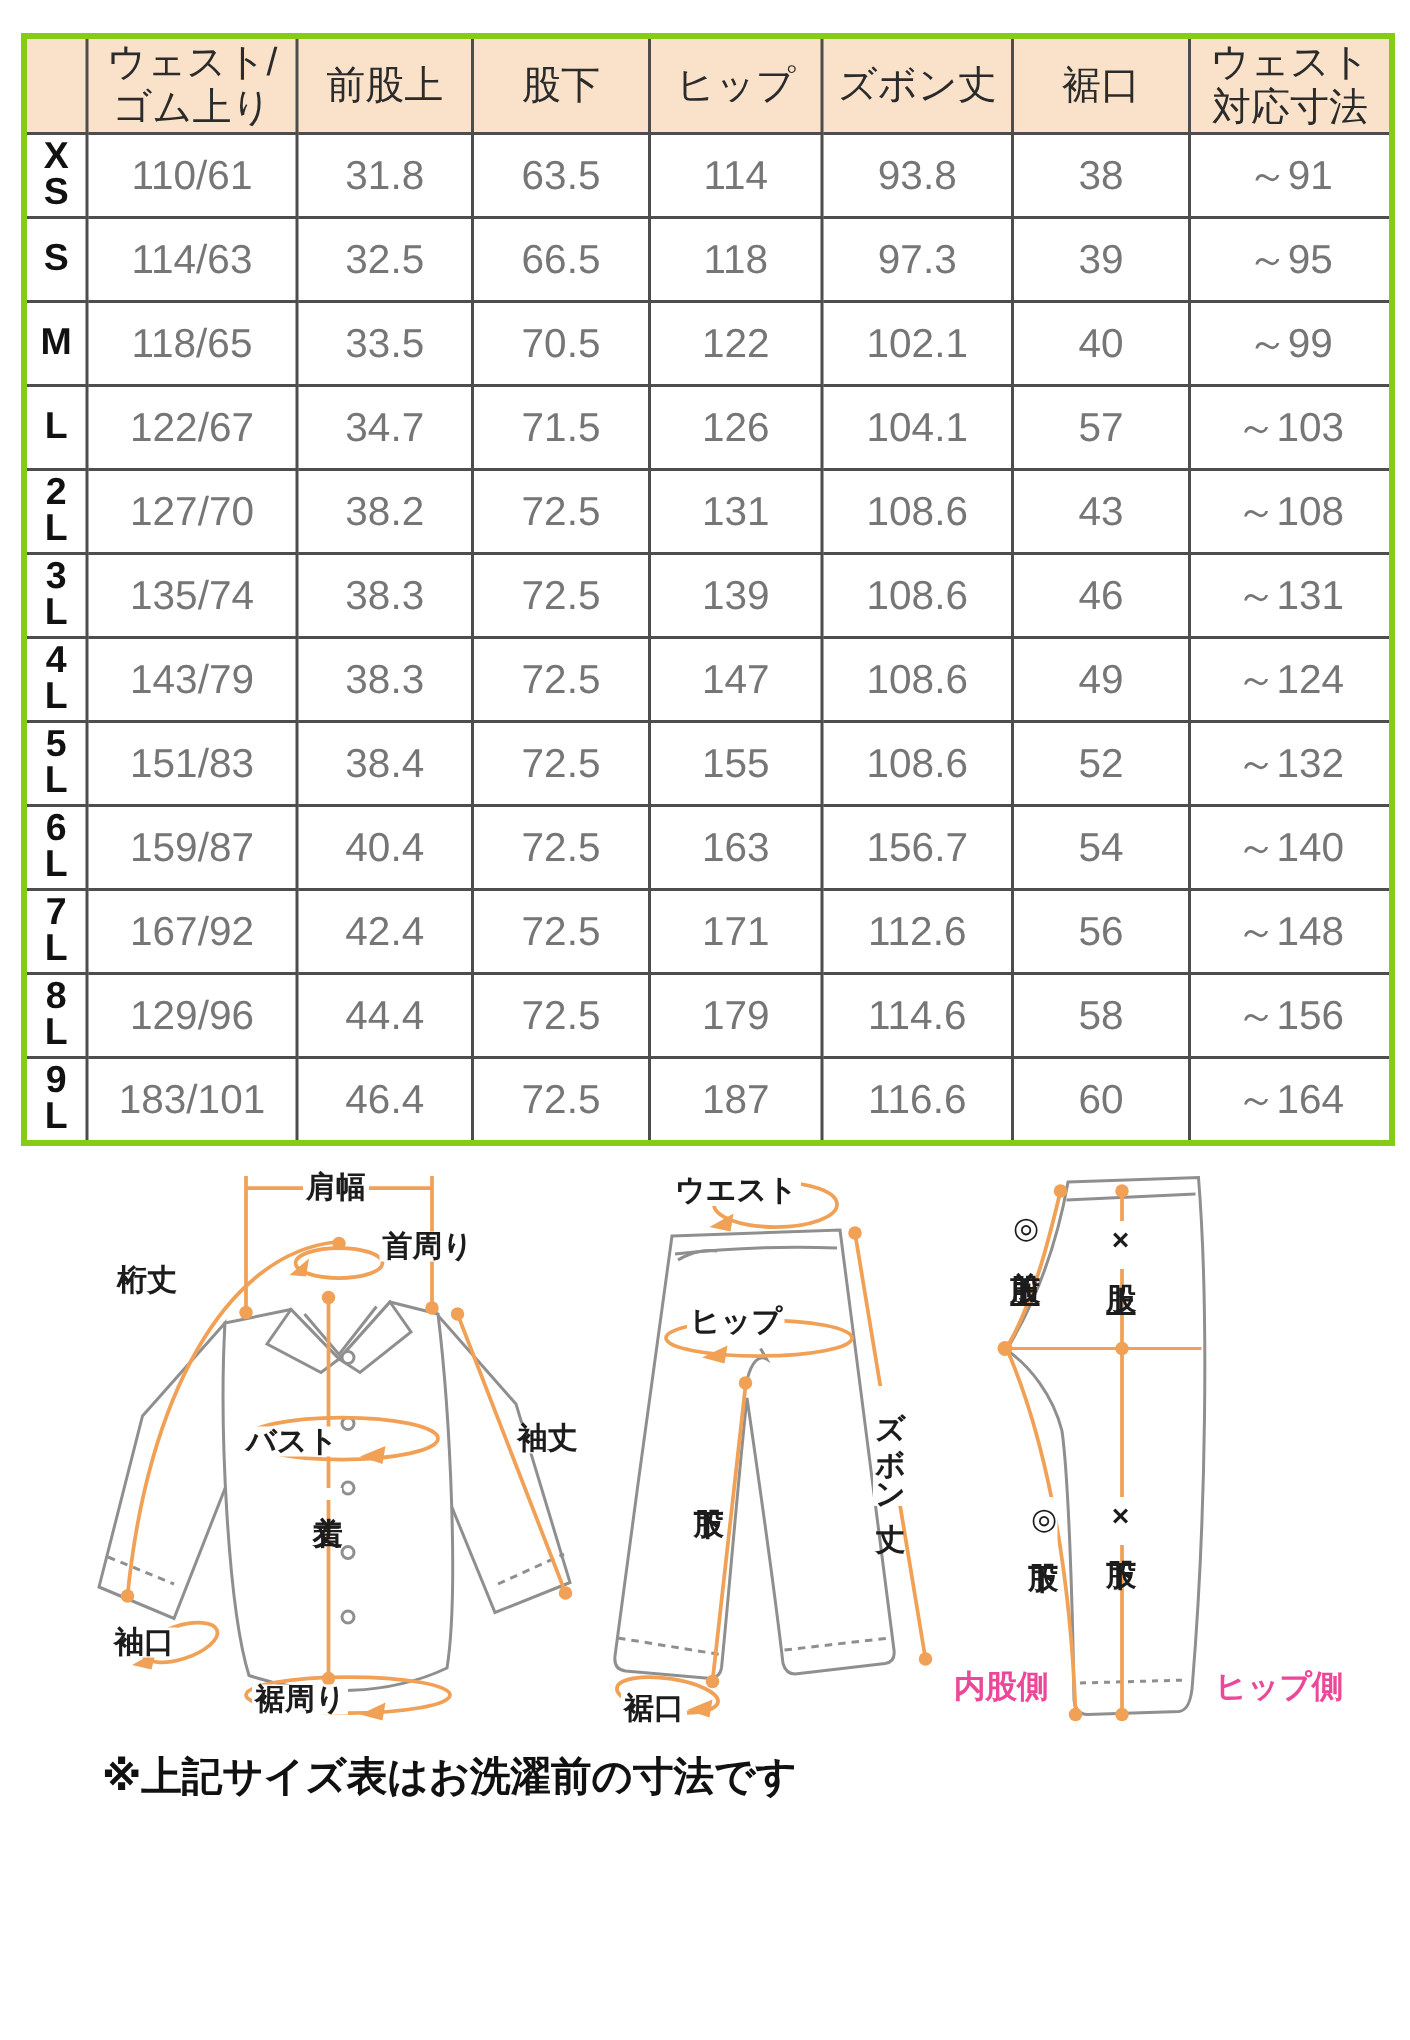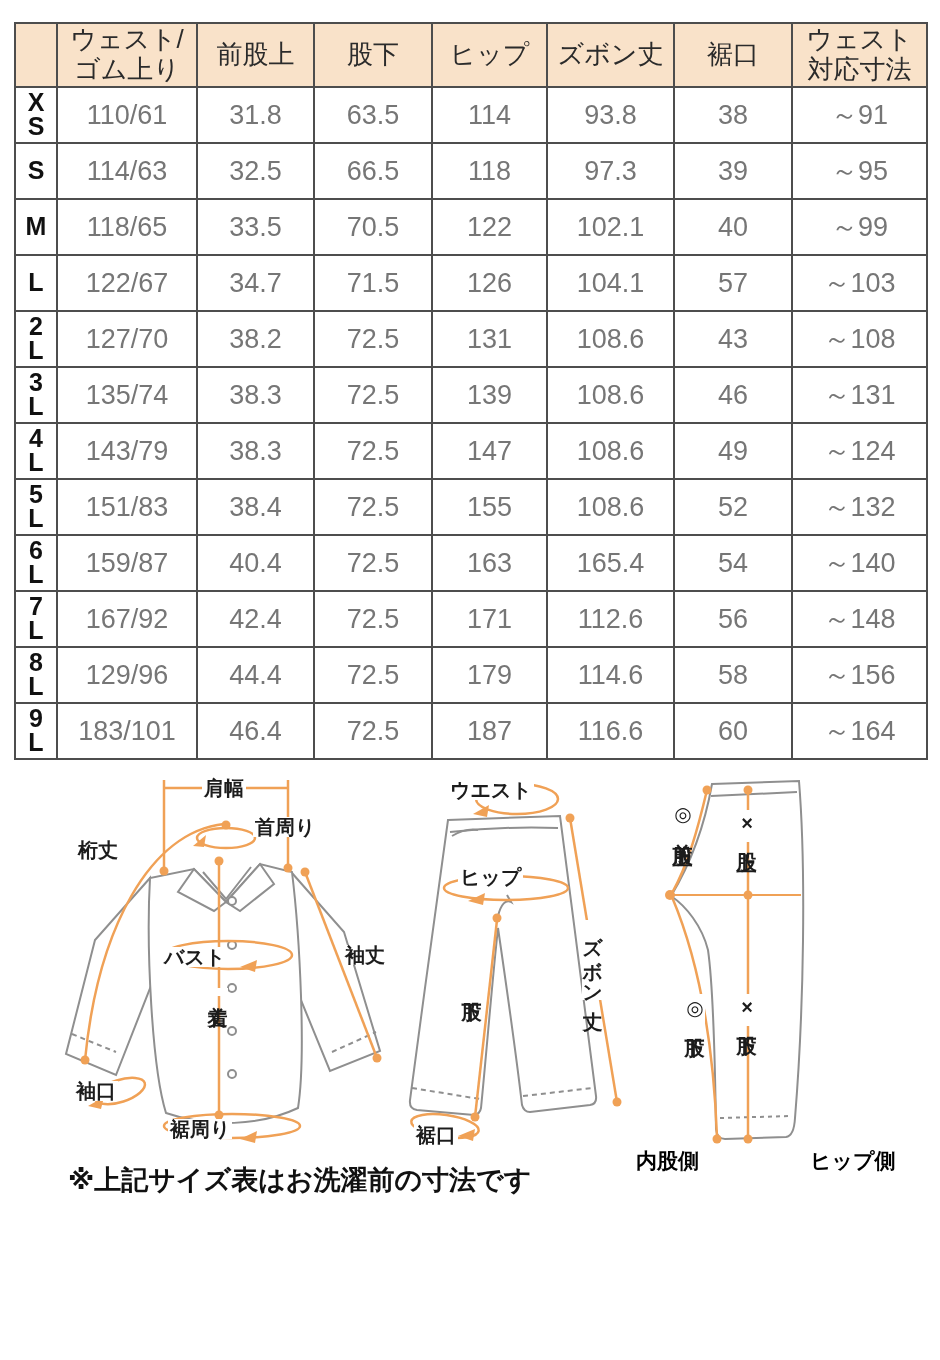--- a/index.html
+++ b/index.html
@@ -2,21 +2,21 @@
 <html><head>
 <meta charset="utf-8">
 <style>
   html,body{margin:0;padding:0;background:#ffffff;}
   body{width:940px;height:1360px;font-family:"Liberation Sans","DejaVu Sans",sans-serif;overflow:hidden;}
 
   
   table.size-table{
     border-collapse:collapse;table-layout:fixed;
     width:912px;margin:22px 0 0 14px;
-    border:1px solid #84cc16;
+    border:4px solid #84cc16;
     padding-left:12px;
   }
   table.size-table th,table.size-table td{
     border:2px solid #4d4d4d;text-align:center;vertical-align:middle;padding:0;
   }
   table.size-table thead th{
     background:#f9e2c9;height:62px;font-size:26px;font-weight:normal;
     color:#2b2b2b;white-space:pre-line;line-height:1.15;
   }
   table.size-table tbody th{
@@ -26,21 +26,21 @@
   table.size-table tbody td{font-size:27px;color:#767676;background:#fff;}
 
   
   .diagrams{position:relative;width:940px;height:392px;margin-top:8px;text-align:center;}
   .diagrams svg{position:absolute;left:0;top:0;}
   .dlbl{position:absolute;font-size:20px;font-weight:bold;color:#1c1c1c;
         background:#fff;padding:0 2px;line-height:1;white-space:nowrap;}
   .dvlbl{position:absolute;font-size:20px;font-weight:bold;color:#1c1c1c;
         background:#fff;writing-mode:vertical-rl;text-orientation:upright;
         line-height:1.05;padding:2px 0;letter-spacing:2px;}
-  .dside{position:absolute;font-size:21px;font-weight:bold;color:#000000;line-height:1;white-space:nowrap;margin-top:40px;}
+  .dside{position:absolute;font-size:21px;font-weight:bold;color:#ec4899;line-height:1;white-space:nowrap;}
 
   .footnote{margin:2px 0 0 68px;font-size:27px;font-weight:bold;color:#111;}
 </style>
 </head>
 <body>
 
 <table class="size-table">
   <colgroup>
     <col style="width:42px">
       <col style="width:140px">
@@ -151,21 +151,21 @@
         <td>52</td>
         <td>～132</td>
       </tr>
       <tr>
         <th>6
 L</th>
         <td>159/87</td>
         <td>40.4</td>
         <td>72.5</td>
         <td>163</td>
-        <td>165.4</td>
+        <td>156.7</td>
         <td>54</td>
         <td>～140</td>
       </tr>
       <tr>
         <th>7
 L</th>
         <td>167/92</td>
         <td>42.4</td>
         <td>72.5</td>
         <td>171</td>

